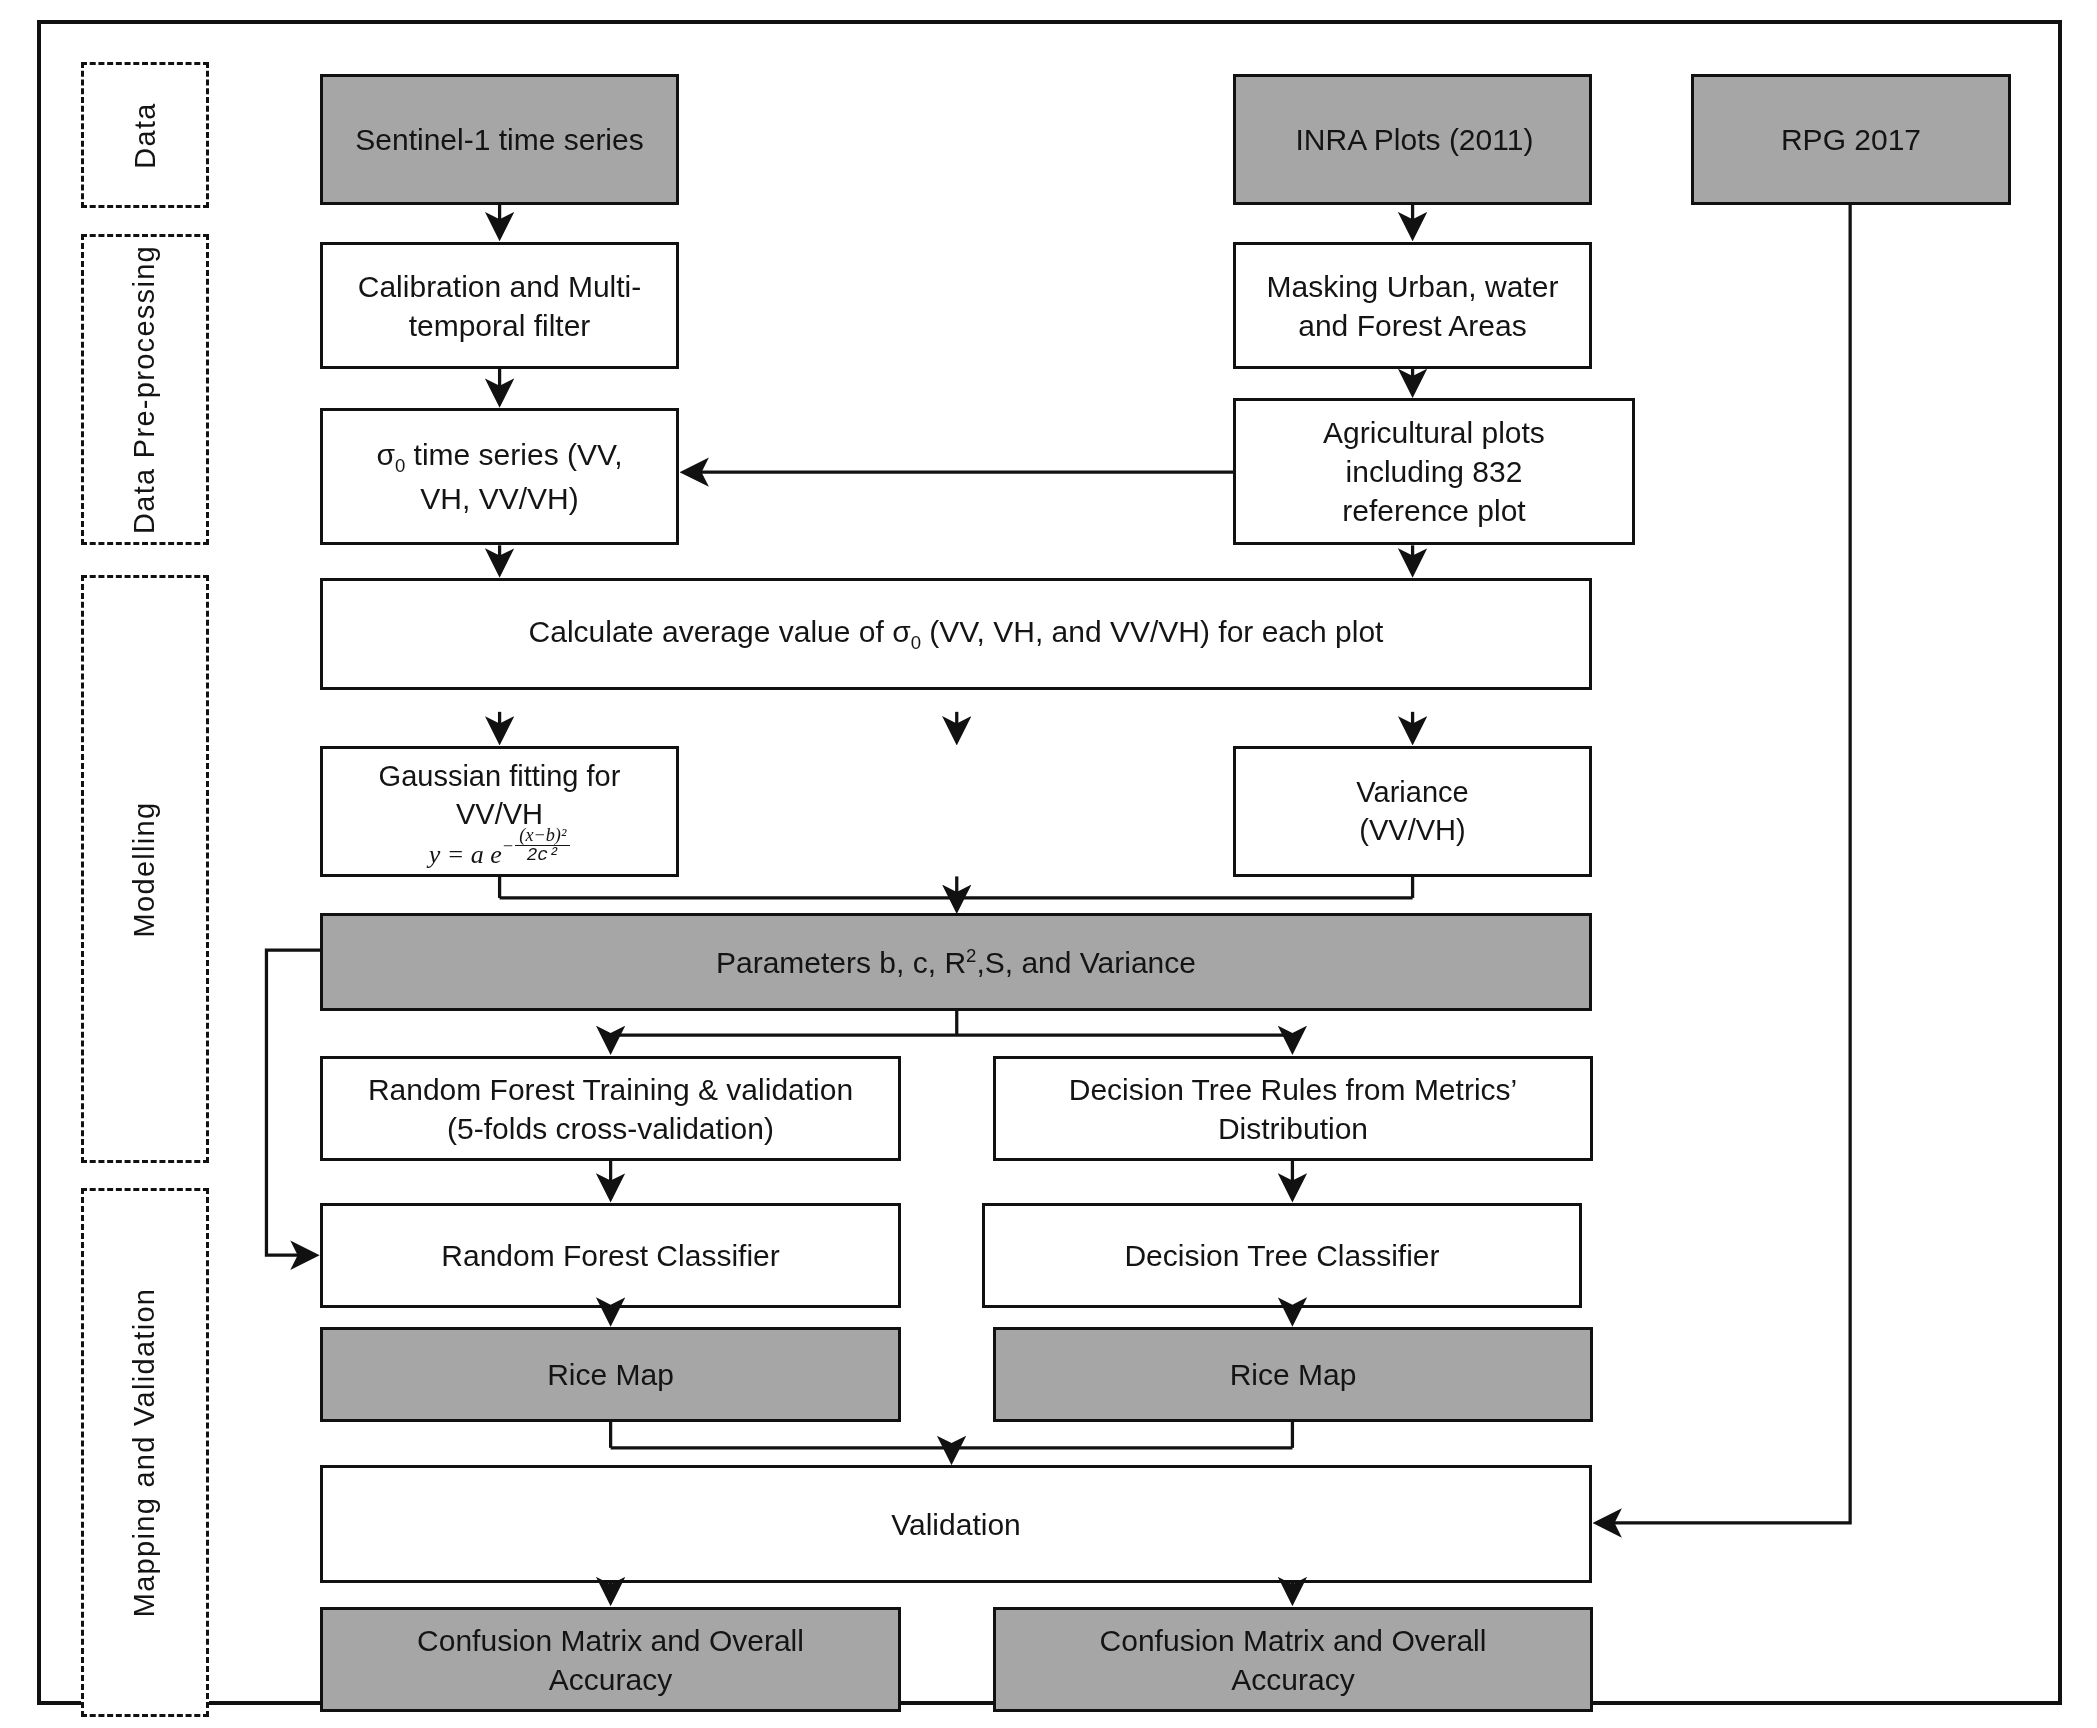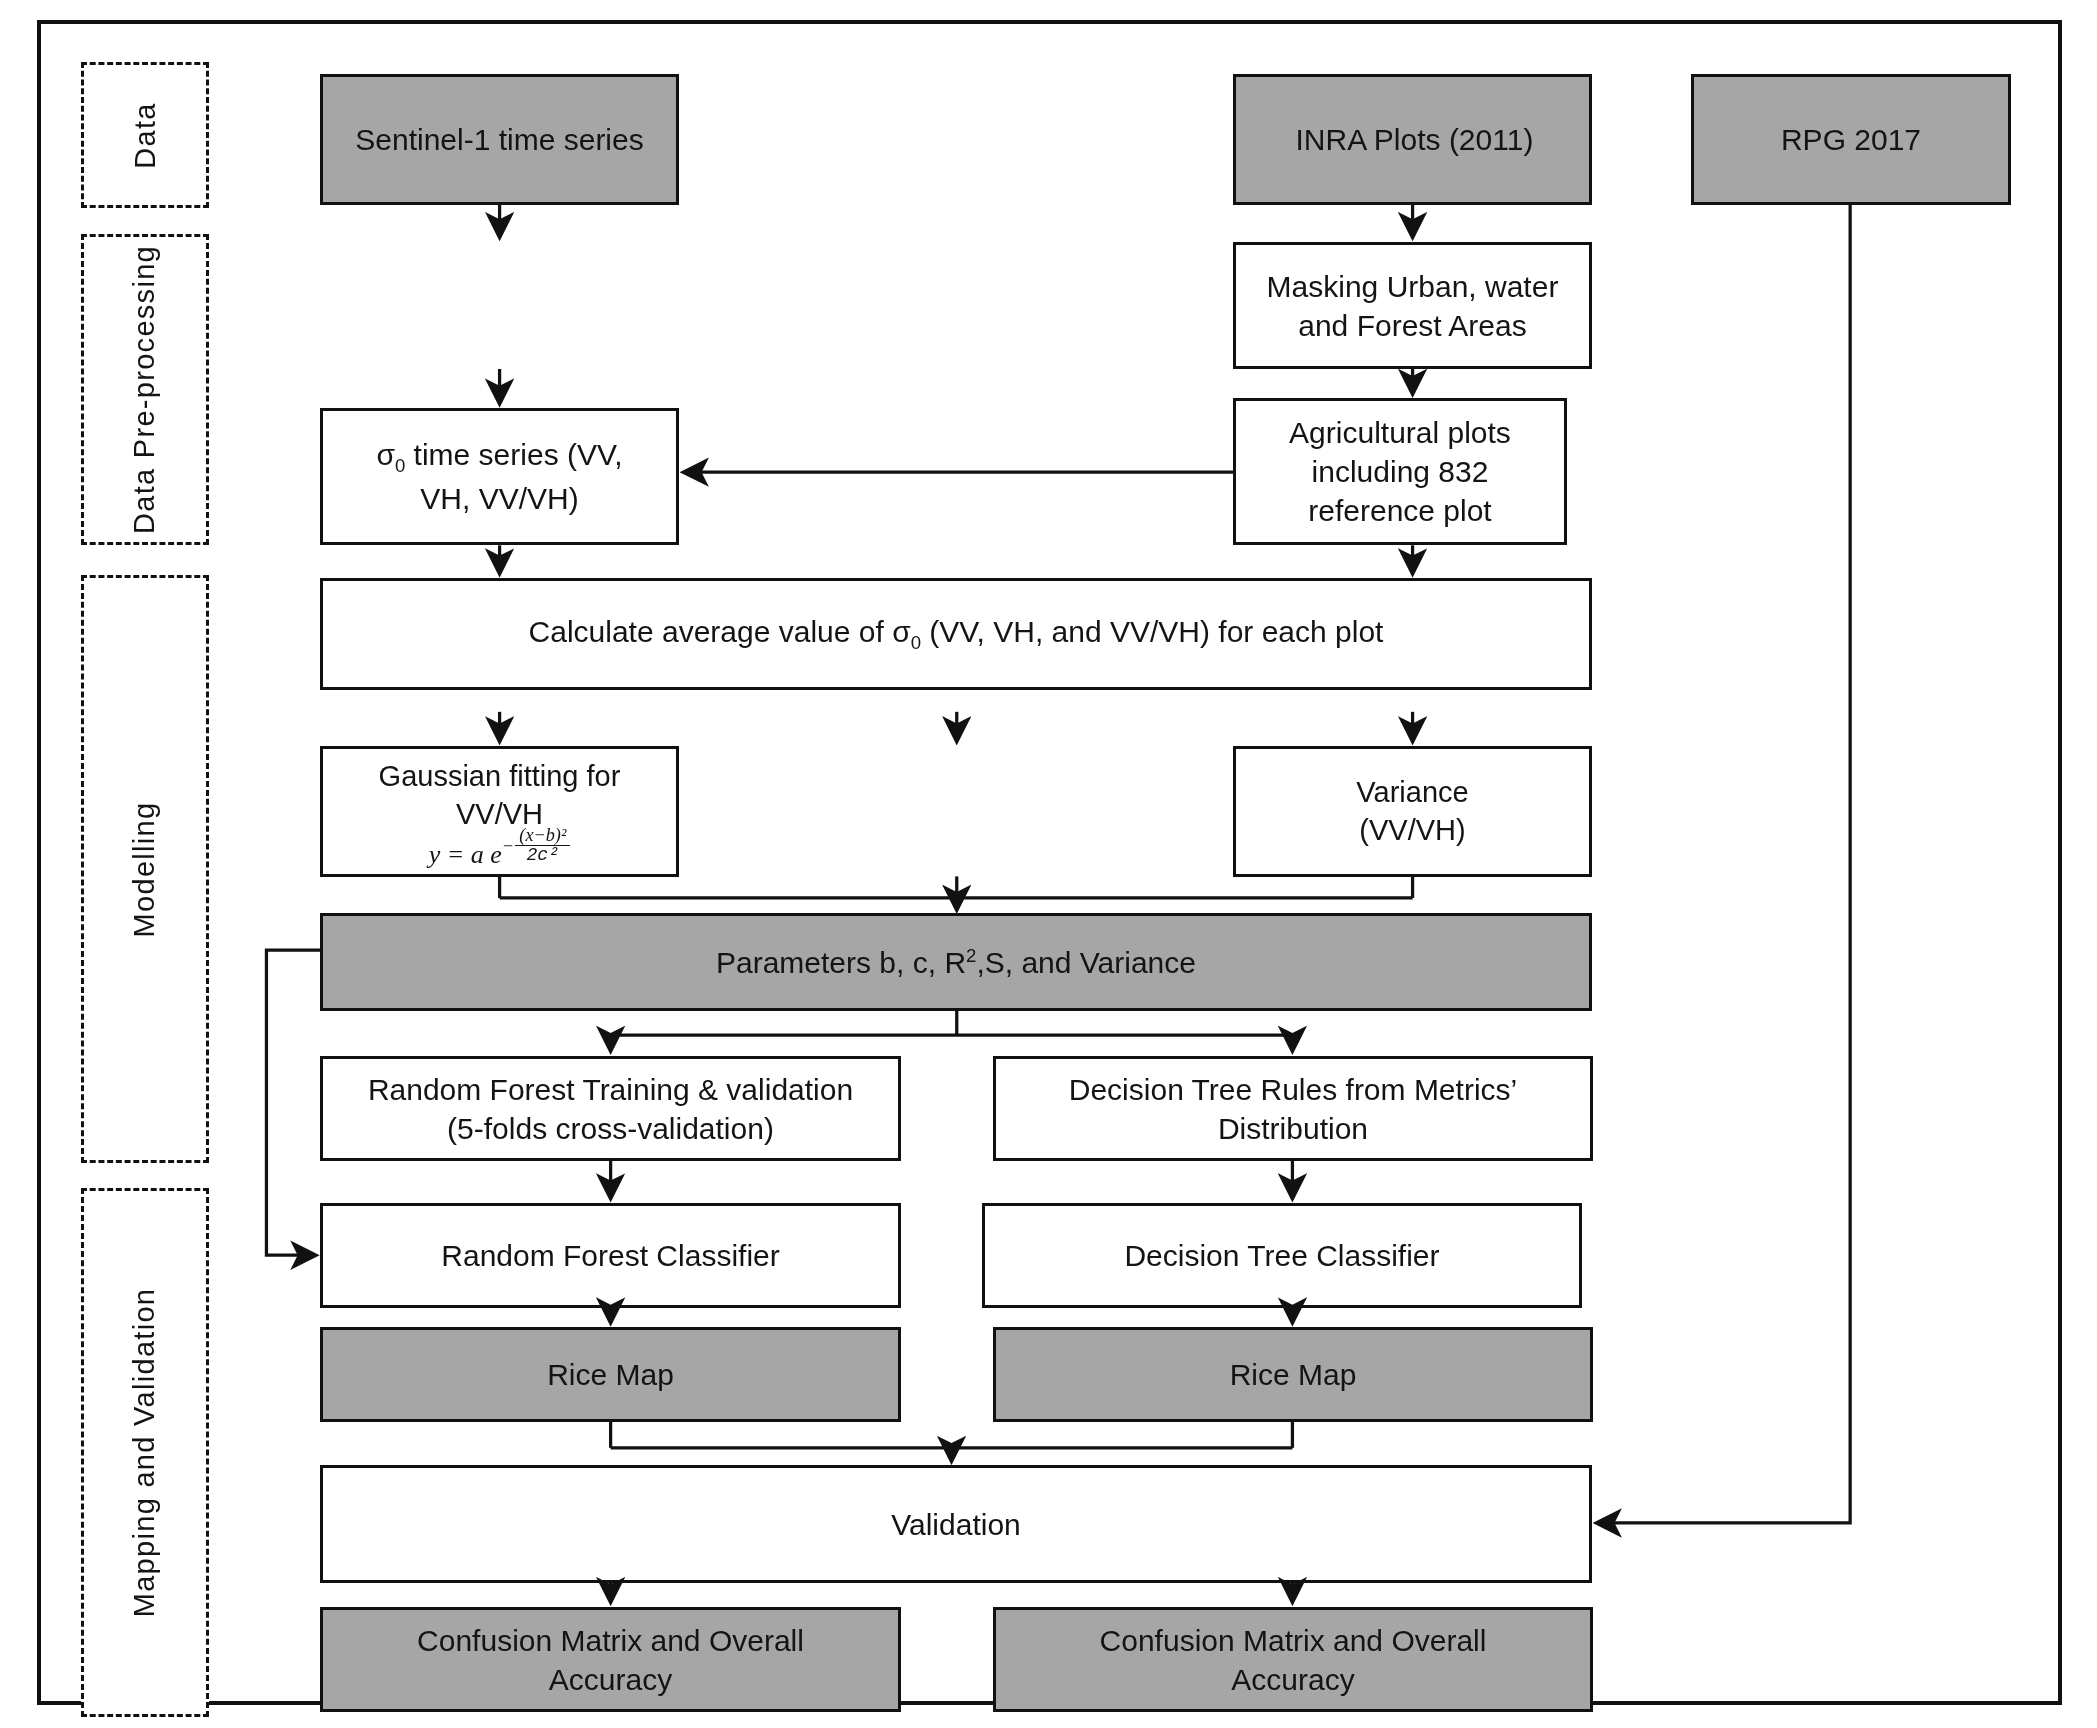--- a/index.html
+++ b/index.html
@@ -142,32 +142,36 @@
   </div>
 
   <div class="node filled" style="left:1233px; top:74px; width:359px; height:131px;padding-left:13px;">
     <span class="txt">INRA Plots (2011)</span>
   </div>
 
   <div class="node filled" style="left:1691px; top:74px; width:320px; height:131px;">
     <span class="txt">RPG 2017</span>
   </div>
 
+  <div class="node" style="left:320px; top:242px; width:359px; height:127px;">
+    <span class="txt">Calibration and Multi-
+temporal filter</span>
+  </div>
 
   <div class="node" style="left:1233px; top:242px; width:359px; height:127px;">
     <span class="txt">Masking Urban, water
 and Forest Areas</span>
   </div>
 
   <div class="node" style="left:320px; top:408px; width:359px; height:137px;">
     <span class="txt"><span>σ</span><sub>0</sub> <span>time series (VV,
 VH, VV/VH)</span></span>
   </div>
 
-  <div class="node" style="left:1233px; top:398px; width:334px; height:147px;">
+  <div class="node" style="left:1233px; top:398px; width:402px; height:147px;">
     <span class="txt">Agricultural plots
 including 832
 reference plot</span>
   </div>
 
   <div class="node" style="left:320px; top:578px; width:1272px; height:112px;">
     <span class="txt"><span>Calculate average value of </span><span>σ</span><sub>0</sub><span> (VV, VH, and VV/VH) for each plot</span></span>
   </div>
 
   <div class="node" style="left:320px; top:746px; width:359px; height:131px; align-items:flex-start; padding-top:9.1px;">

